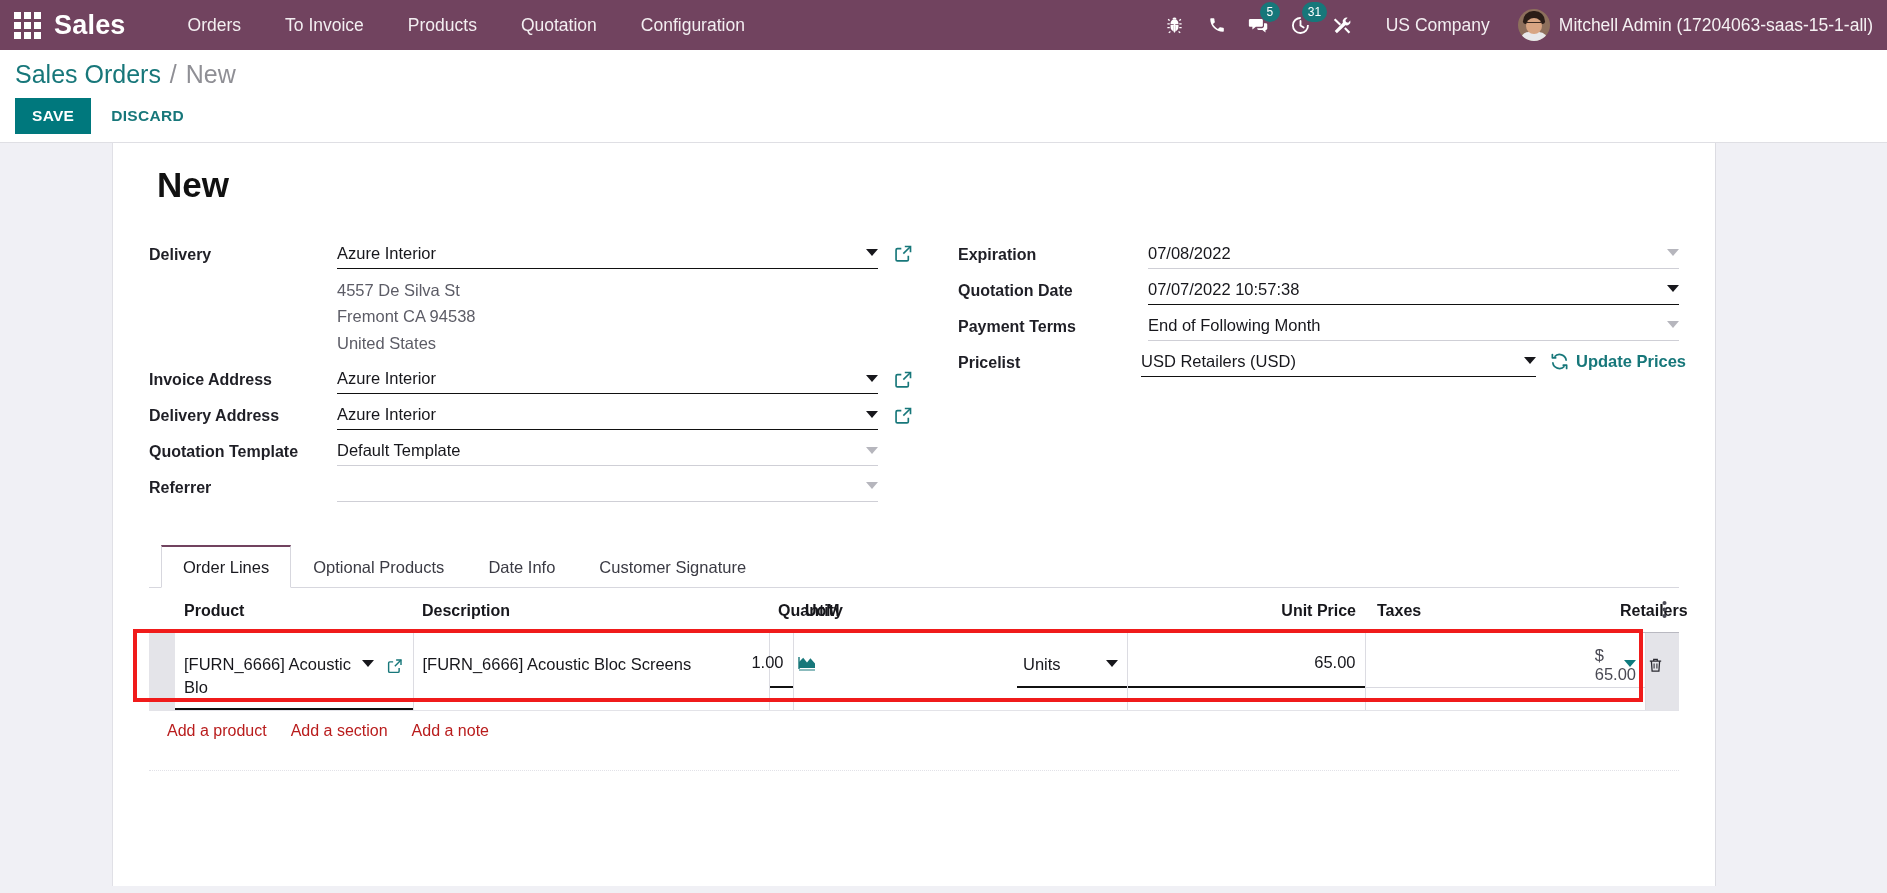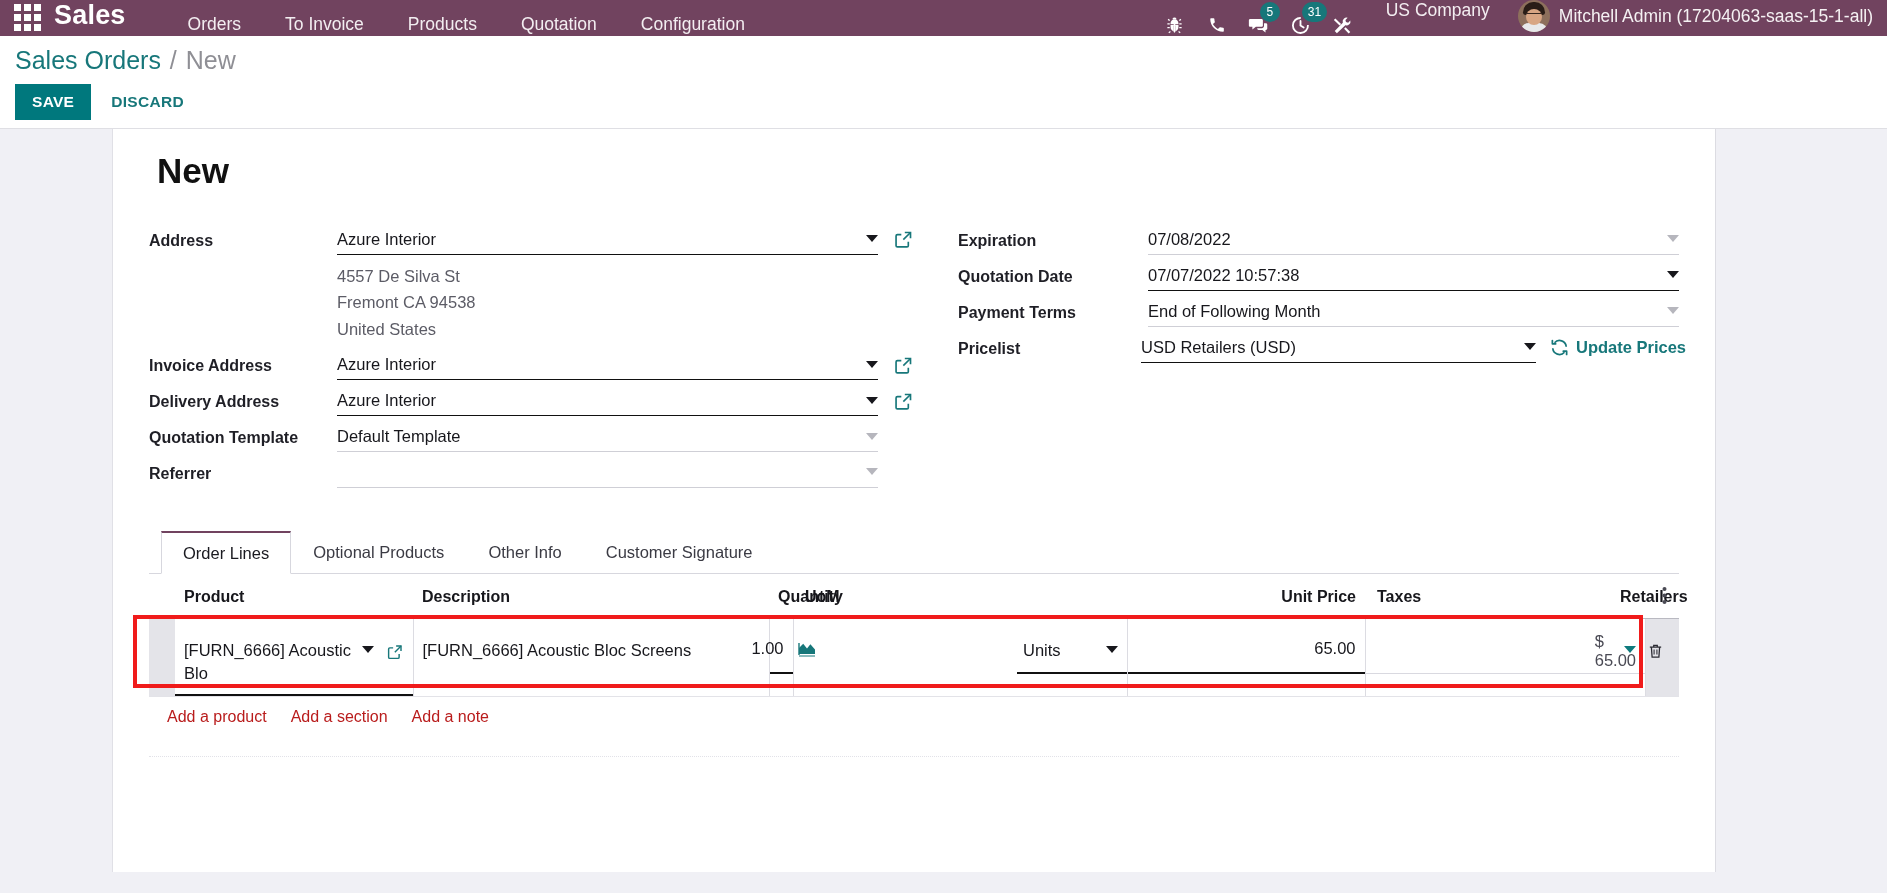--- a/index.html
+++ b/index.html
@@ -5,24 +5,24 @@
   * { box-sizing: border-box; margin: 0; padding: 0; }
   html, body {
     width: 1887px; height: 893px;
     background: #f0f0f5;
     font-family: "Liberation Sans", sans-serif;
     overflow: hidden;
   }
 
   
   .navbar {
-    height: 36px;
+    height: 50px;
     background: #71435f;
     display: flex;
-    align-items: flex-start;
+    align-items: center;
     padding: 0 14px 0 10px;
     color: #ffffff;
   }
   .apps-grid {
     width: 34px; height: 34px;
     display: grid;
     grid-template-columns: repeat(3, 7px);
     grid-template-rows: repeat(3, 7px);
     gap: 3px;
     justify-content: center; align-content: center;
@@ -160,21 +160,21 @@
   .addr-block { padding-top: 2px; padding-bottom: 4px; }
   .update-prices {
     display: flex; align-items: center; gap: 7px;
     color: #17777a; font-size: 16.5px; font-weight: bold;
     margin-left: 14px; cursor: pointer; white-space: nowrap;
   }
 
   
   .notebook { margin-top: 36px; }
   .tabs {
-    display: flex; align-items: flex-start;
+    display: flex; align-items: center;
     border-bottom: 1px solid #d7d7de;
     padding-left: 12px;
   }
   .tab {
     font-size: 16.5px; color: #3b3b44;
     padding: 11px 21px 10px 21px;
     border: 1px solid transparent;
     border-bottom: none; cursor: pointer;
     background: transparent; white-space: nowrap;
     position: relative; top: 1px;
@@ -350,21 +350,21 @@
 
     <div class="sheet">
 
       <h1 class="record-title">New</h1>
 
       <div class="form-grid">
 
         <div class="form-col left">
 
           <div class="f-row">
-            <div class="f-label">Address</div>
+            <div class="f-label">Delivery</div>
             <div class="f-ctrl">
               <div class="f-input plain">
                 <span class="f-text">Azure Interior</span>
                 <span class="caret"></span>
               </div>
               <span class="ext-link">
                 <svg width="21" height="21" viewBox="0 0 24 24" fill="none" stroke="#17777a" stroke-width="1.9">
                   <path d="M13.5 4H20v6.5"></path>
                     <path d="M20 4l-8.2 8.2"></path>
                   <path d="M17.5 14.5V19a1.5 1.5 0 01-1.5 1.5H5A1.5 1.5 0 013.5 19V8A1.5 1.5 0 015 6.5h4.5"></path>
@@ -497,21 +497,21 @@
             </div>
           </div>
 
         </div>
       </div>
 
       <div class="notebook">
         <div class="tabs">
           <div class="tab active">Order Lines</div>
           <div class="tab">Optional Products</div>
-          <div class="tab">Other Info</div>
+          <div class="tab">Date Info</div>
           <div class="tab">Customer Signature</div>
         </div>
 
         <div class="lines-wrap">
 
           <table class="lines">
             <colgroup>
               <col style="width:26px">
               <col style="width:238px">
               <col style="width:238px">

